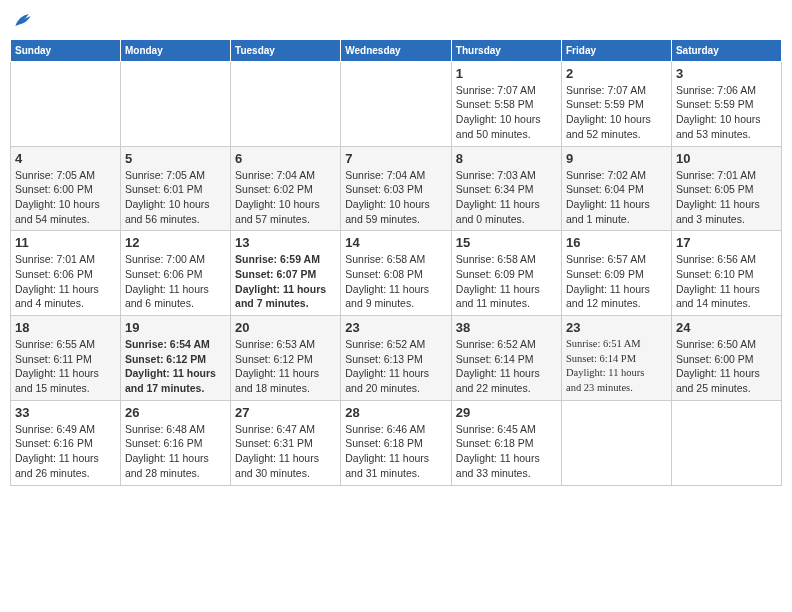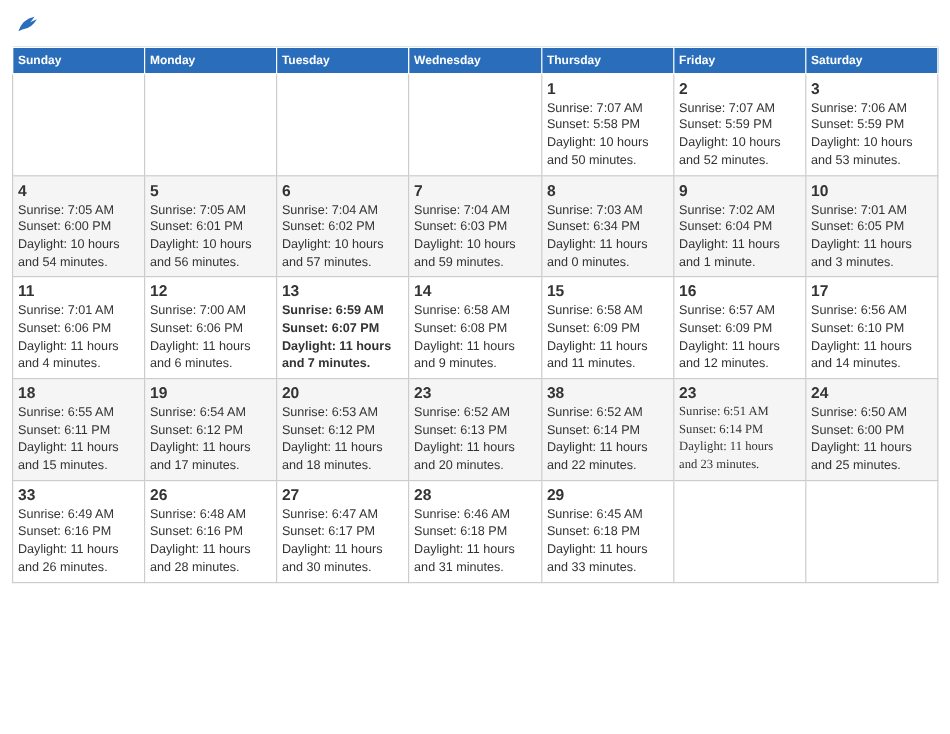--- a/index.html
+++ b/index.html
@@ -250,21 +250,21 @@
       <tr>
         <td>
           <span class="day-num">18</span>
           <div class="day-info" style="white-space: pre-line;">Sunrise: 6:55 AM
 Sunset: 6:11 PM
 Daylight: 11 hours
 and 15 minutes.</div>
         </td>
         <td>
           <span class="day-num">19</span>
-          <div class="day-info" style="white-space: pre-line;">Sunrise: 6:54 AM
+          <div class="day-info" style="white-space: pre-line; font-weight: bold;">Sunrise: 6:54 AM
 Sunset: 6:12 PM
 Daylight: 11 hours
 and 17 minutes.</div>
         </td>
         <td>
           <span class="day-num">20</span>
           <div class="day-info" style="white-space: pre-line;">Sunrise: 6:53 AM
 Sunset: 6:12 PM
 Daylight: 11 hours
 and 18 minutes.</div>
@@ -309,21 +309,21 @@
         <td>
           <span class="day-num">26</span>
           <div class="day-info" style="white-space: pre-line;">Sunrise: 6:48 AM
 Sunset: 6:16 PM
 Daylight: 11 hours
 and 28 minutes.</div>
         </td>
         <td>
           <span class="day-num">27</span>
           <div class="day-info" style="white-space: pre-line;">Sunrise: 6:47 AM
-Sunset: 6:17 PM
+Sunset: 6:31 PM
 Daylight: 11 hours
 and 30 minutes.</div>
         </td>
         <td>
           <span class="day-num">28</span>
           <div class="day-info" style="white-space: pre-line;">Sunrise: 6:46 AM
 Sunset: 6:18 PM
 Daylight: 11 hours
 and 31 minutes.</div>
         </td>

